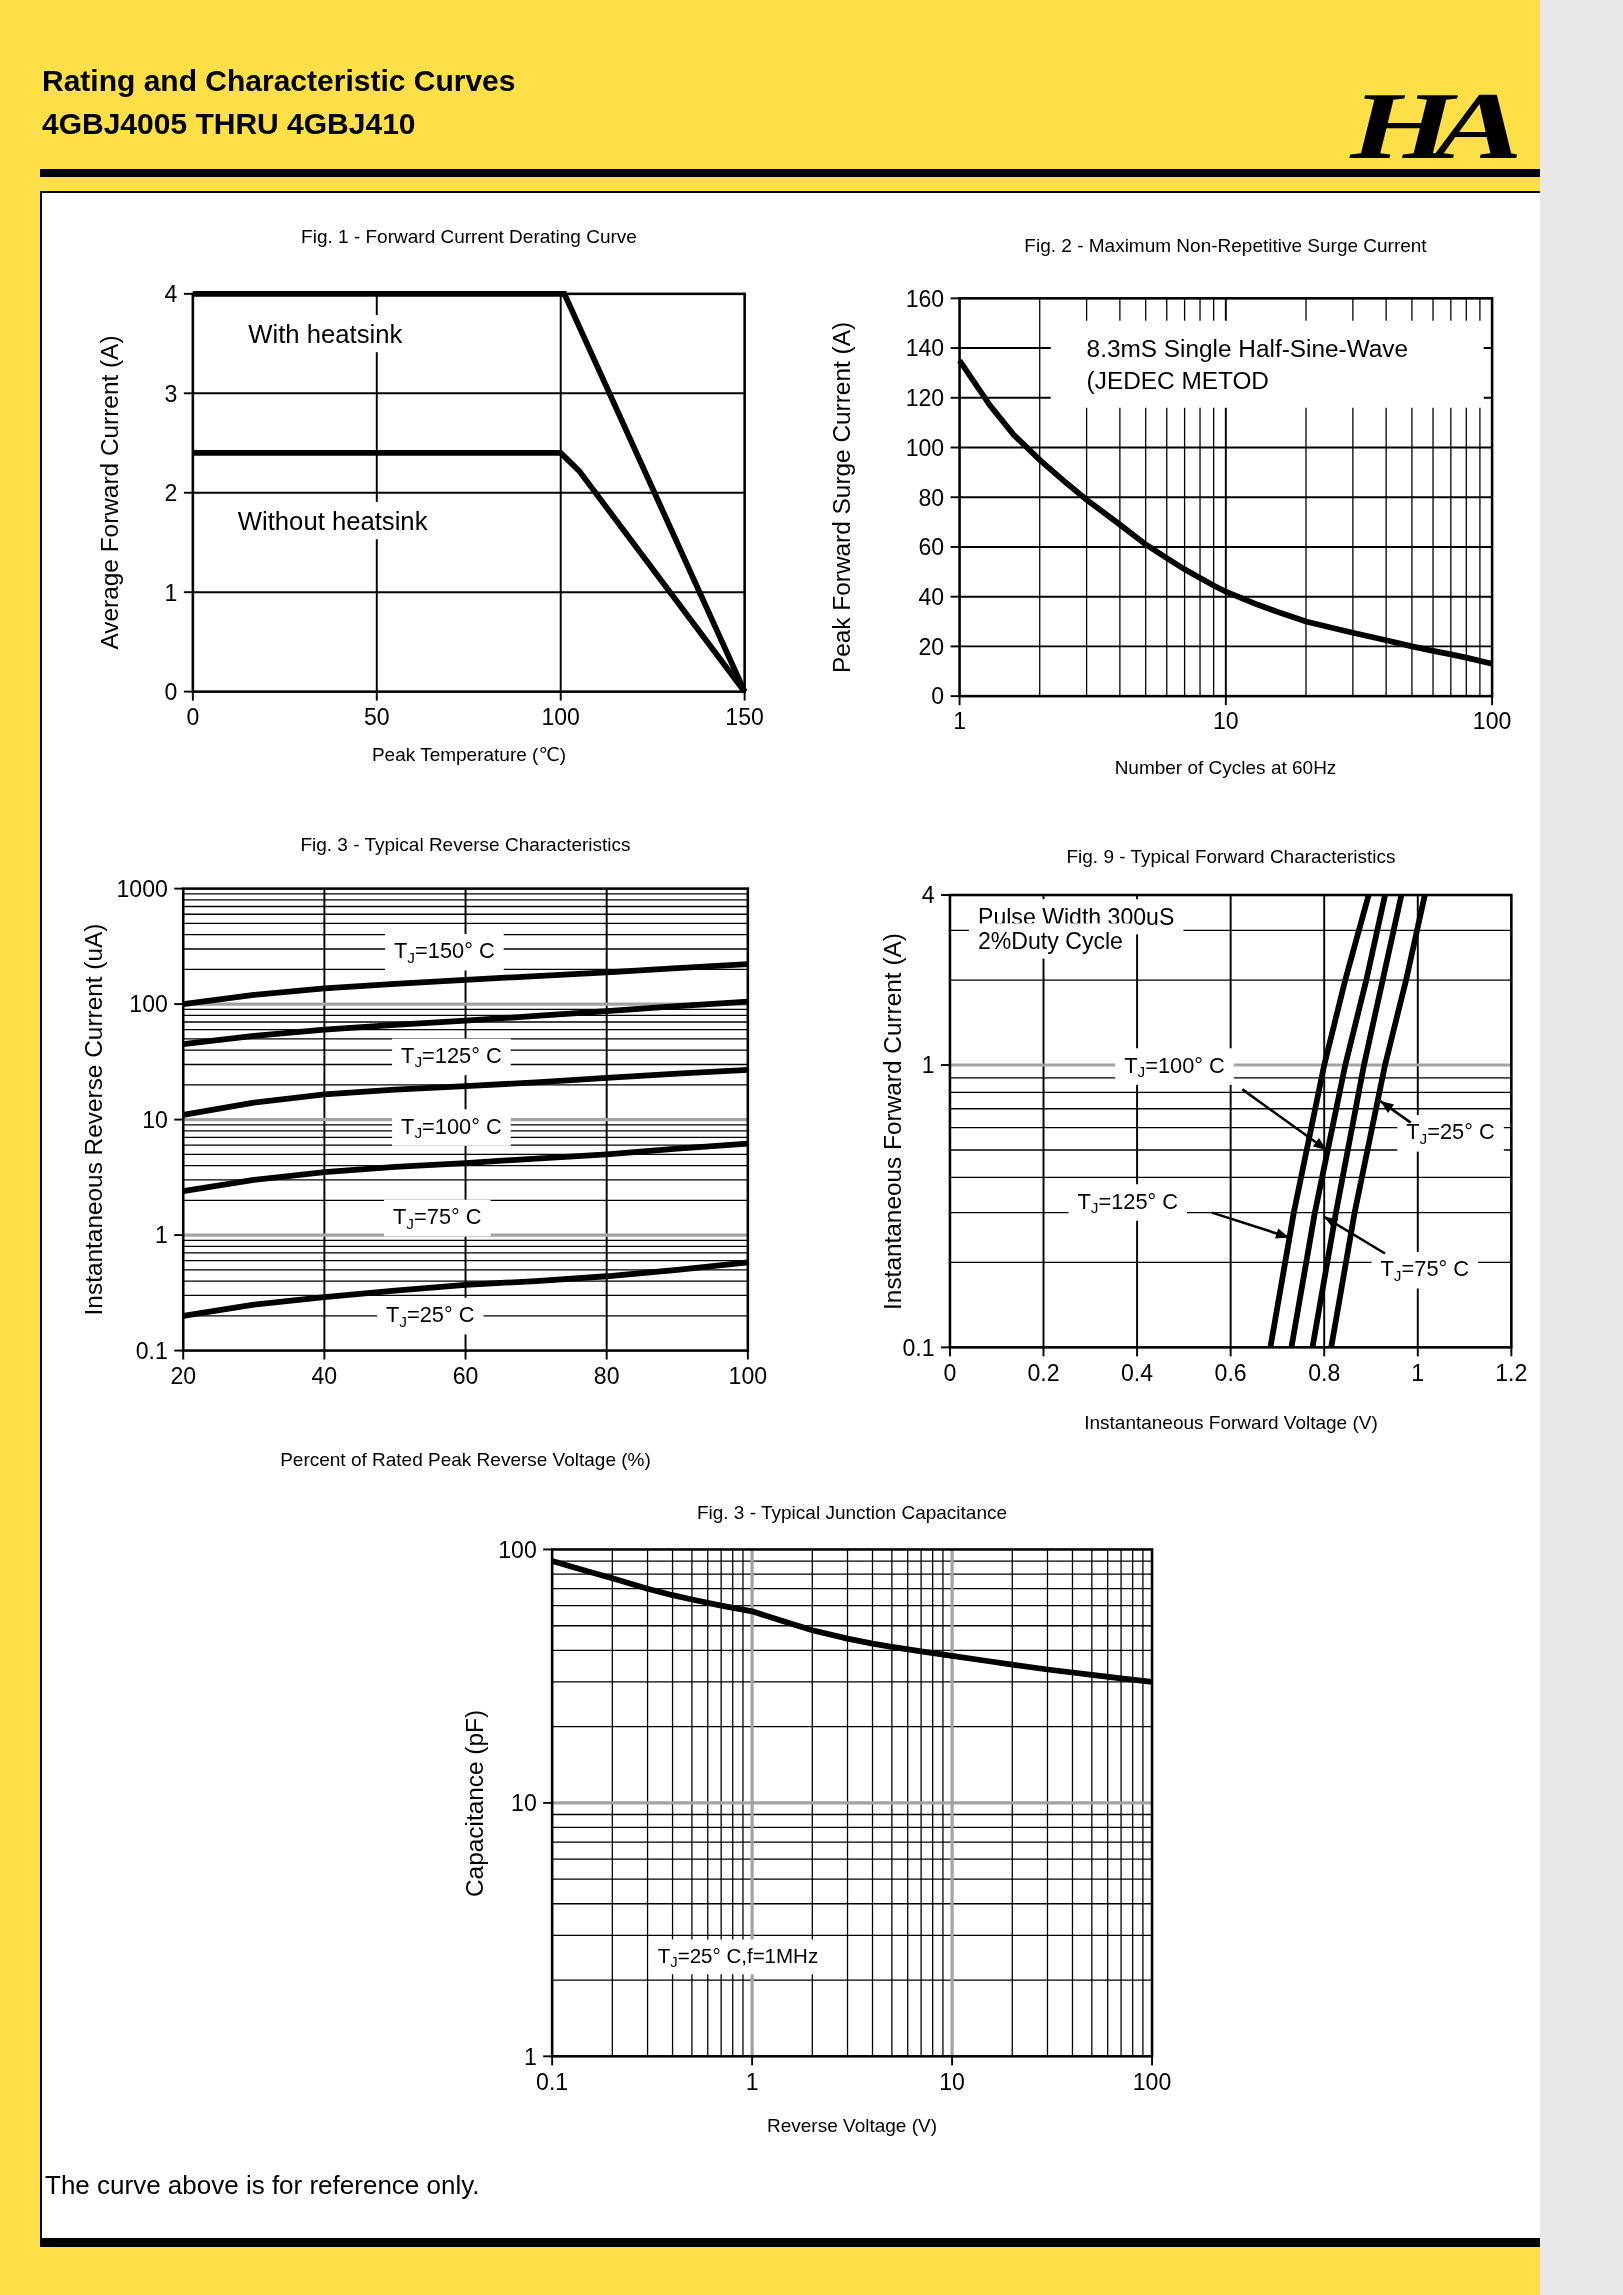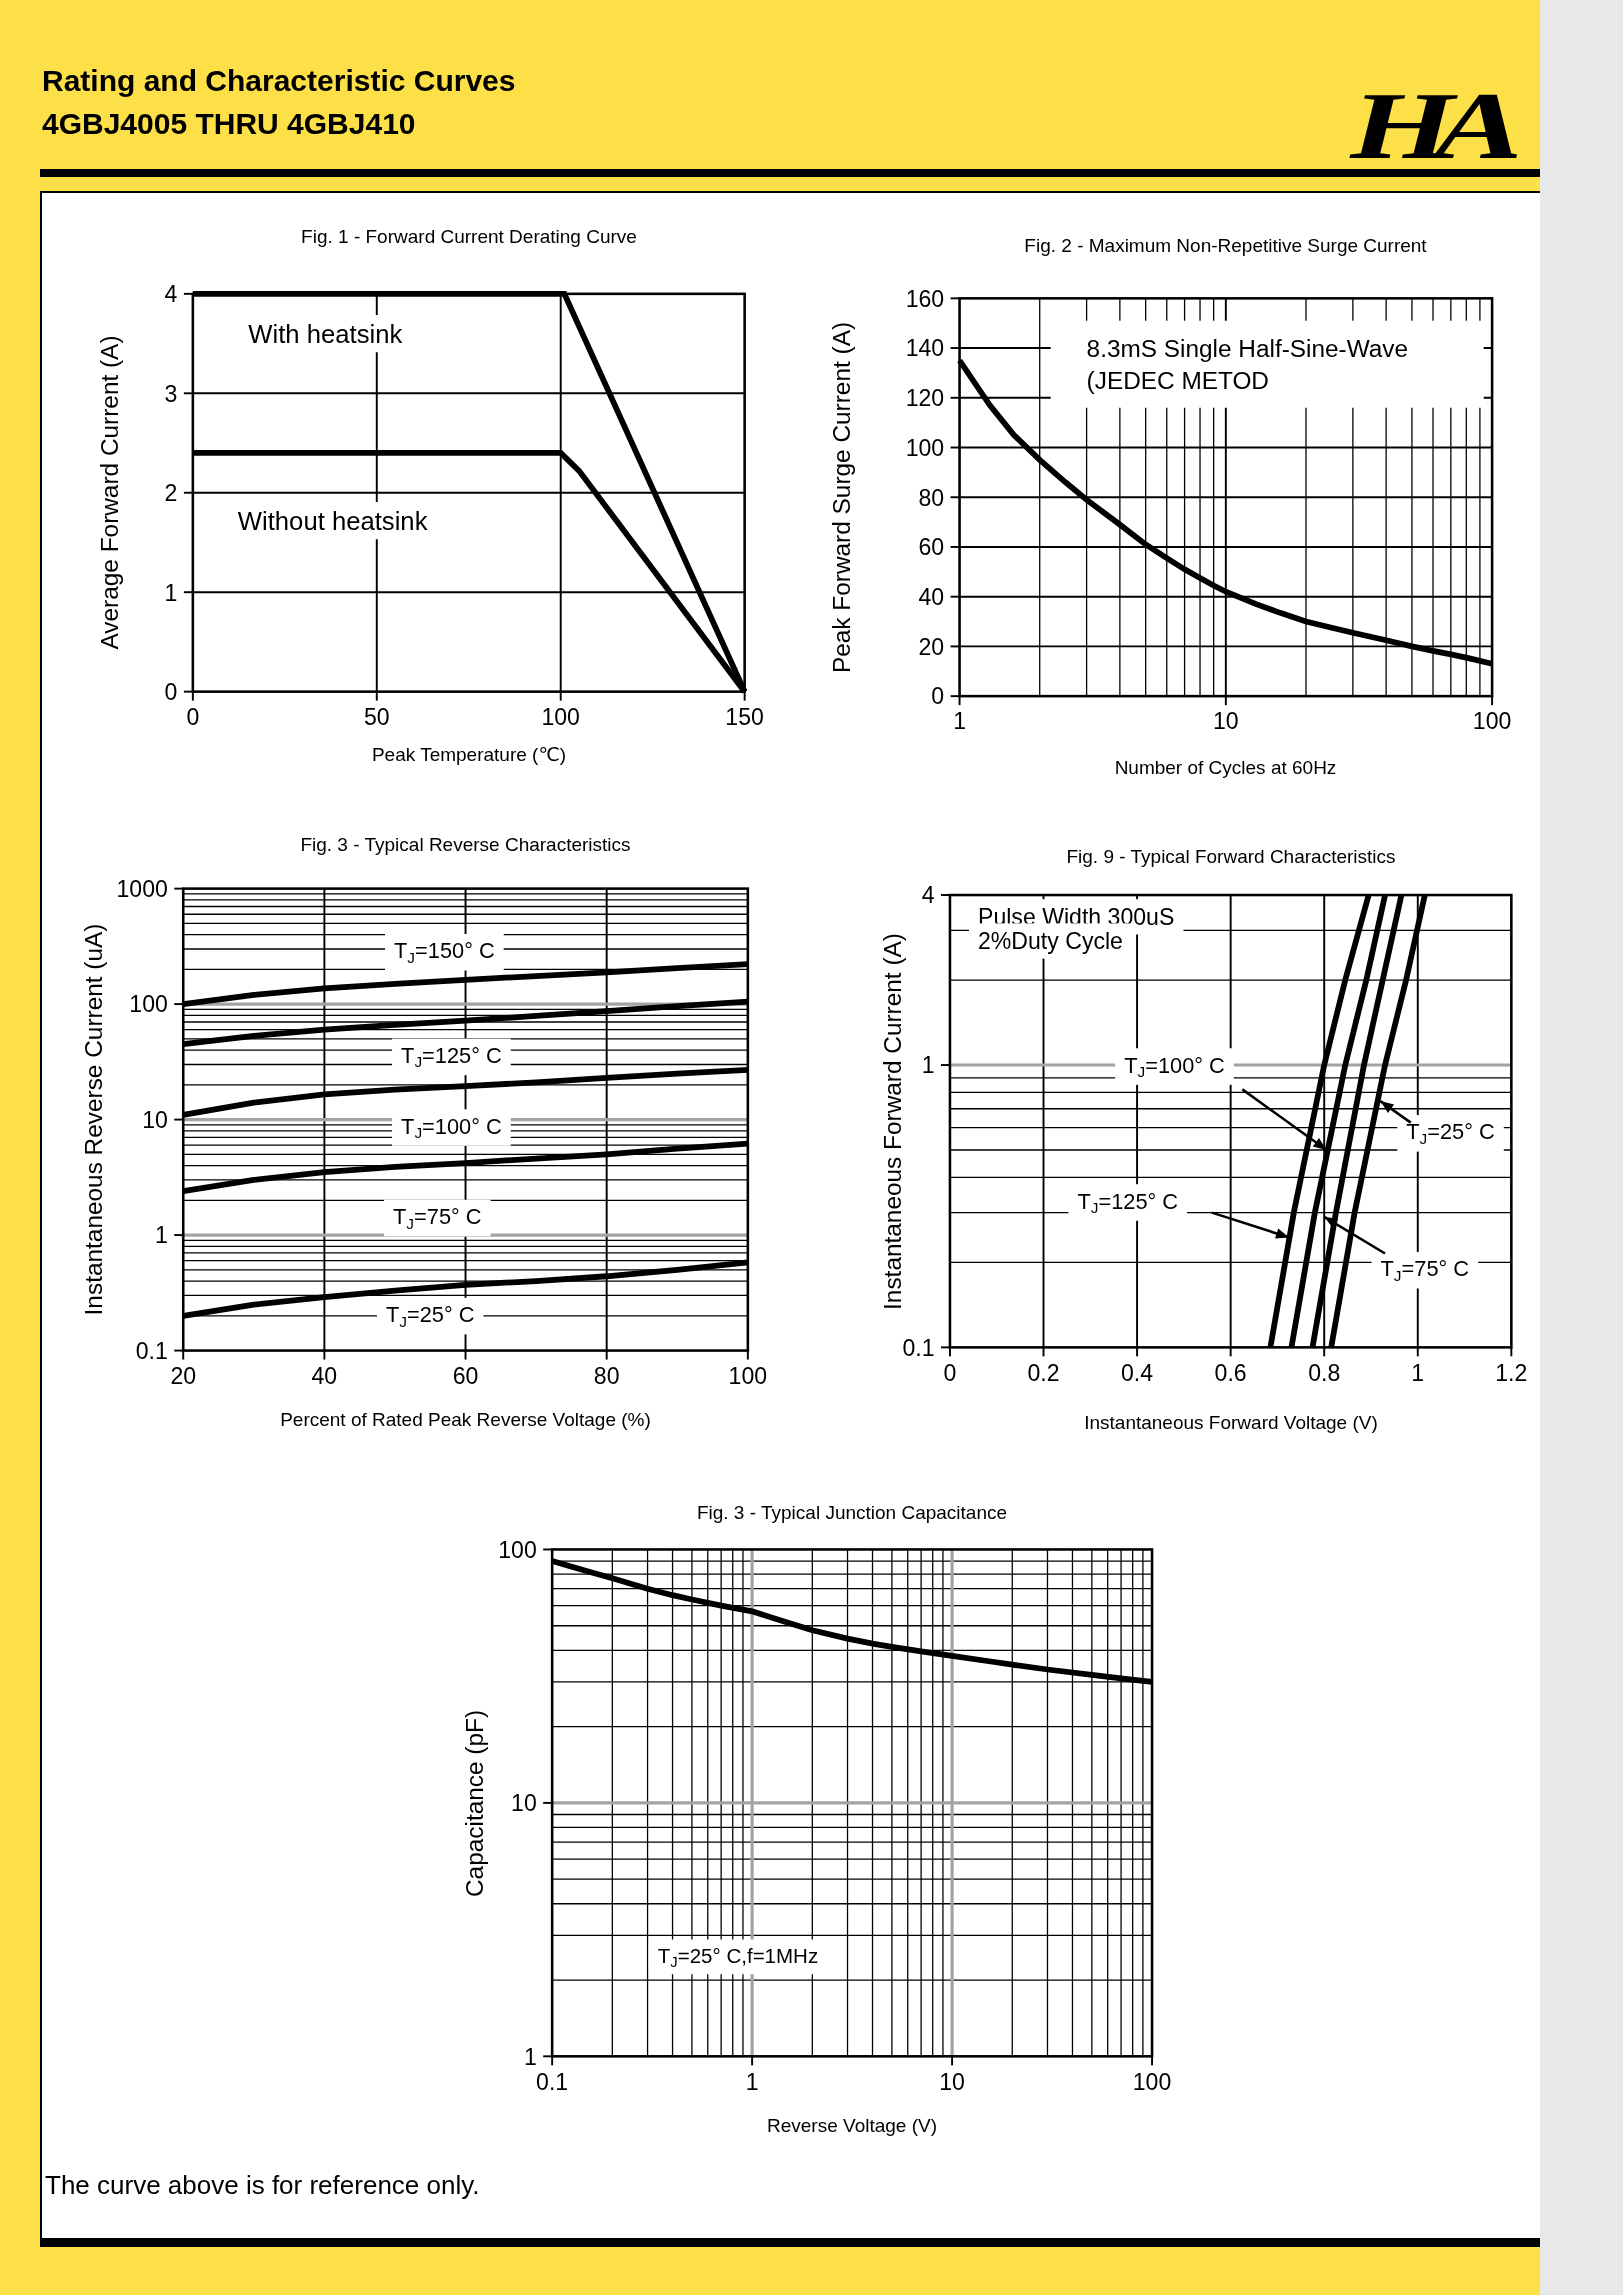--- a/index.html
+++ b/index.html
@@ -147,21 +147,21 @@
         <text x="1471" y="478" font-size="36" text-anchor="end">160</text>
         <polyline points="1495,561.875 1542.2864912073373,631.625 1579.7097928022088,678.125 1619.9274482005521,716.875 1660.1451035988957,751.75 1693.0053207086598,778.875 1744.8548964011043,817.625 1785.0725517994479,848.625 1817.932768909212,869.9375 1845.7156866059165,887.375 1869.7823446016566,900.9375 1891.01064141732,912.5625 1910,922.25 1957.2864912073373,941.625 1994.7097928022088,955.1875 2034.9274482005521,968.75 2075.1451035988957,978.4375 2108.00532070866,986.1875 2159.8548964011043,997.8125 2200.072551799448,1007.5 2232.932768909212,1014.475 2260.7156866059167,1019.9 2284.7823446016564,1024.9375 2325,1034.625" fill="none" stroke="#000000" stroke-width="9" stroke-linejoin="miter" stroke-linecap="butt"></polyline>
         <text x="1693.0053207086598" y="555.8" font-size="38" text-anchor="start">8.3mS Single Half-Sine-Wave</text>
         <text x="1693.0053207086598" y="606.175" font-size="38" text-anchor="start">(JEDEC METOD</text>
       </svg>
   </section>
 
   <section>
     <div class="abs fig-title" style="left:183px;top:834px;width:565px;">Fig. 3 - Typical Reverse Characteristics</div>
     <div class="abs y-title" style="left:-138px;top:1104px;width:462px;">Instantaneous Reverse Current (uA)</div>
-    <div class="abs x-title" style="left:183px;top:1409px;width:565px;">Percent of Rated Peak Reverse Voltage (%)</div>
+    <div class="abs x-title" style="left:183px;top:1449px;width:565px;">Percent of Rated Peak Reverse Voltage (%)</div>
     <svg class="plot" width="1624" height="2295" viewBox="0 0 2530 3577">
         <line x1="285" y1="2050.8146007804835" x2="1165" y2="2050.8146007804835" stroke="#000000" stroke-width="2"></line>
         <line x1="285" y1="2019.1181741504606" x2="1165" y2="2019.1181741504606" stroke="#000000" stroke-width="2"></line>
         <line x1="285" y1="1996.6292015609667" x2="1165" y2="1996.6292015609667" stroke="#000000" stroke-width="2"></line>
         <line x1="285" y1="1979.1853992195165" x2="1165" y2="1979.1853992195165" stroke="#000000" stroke-width="2"></line>
         <line x1="285" y1="1964.932774930944" x2="1165" y2="1964.932774930944" stroke="#000000" stroke-width="2"></line>
         <line x1="285" y1="1952.8823527974337" x2="1165" y2="1952.8823527974337" stroke="#000000" stroke-width="2"></line>
         <line x1="285" y1="1942.44380234145" x2="1165" y2="1942.44380234145" stroke="#000000" stroke-width="2"></line>
         <line x1="285" y1="1933.2363483009217" x2="1165" y2="1933.2363483009217" stroke="#000000" stroke-width="2"></line>
         <line x1="285" y1="1870.8146007804835" x2="1165" y2="1870.8146007804835" stroke="#000000" stroke-width="2"></line>

